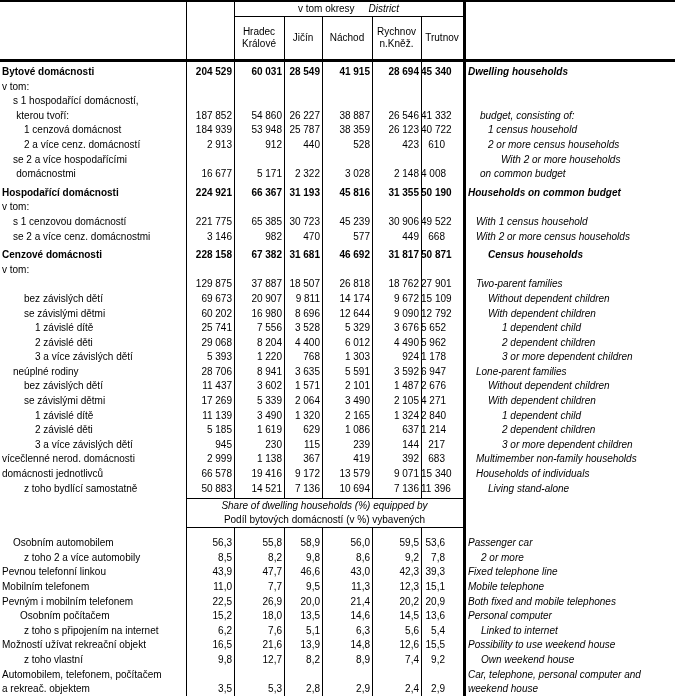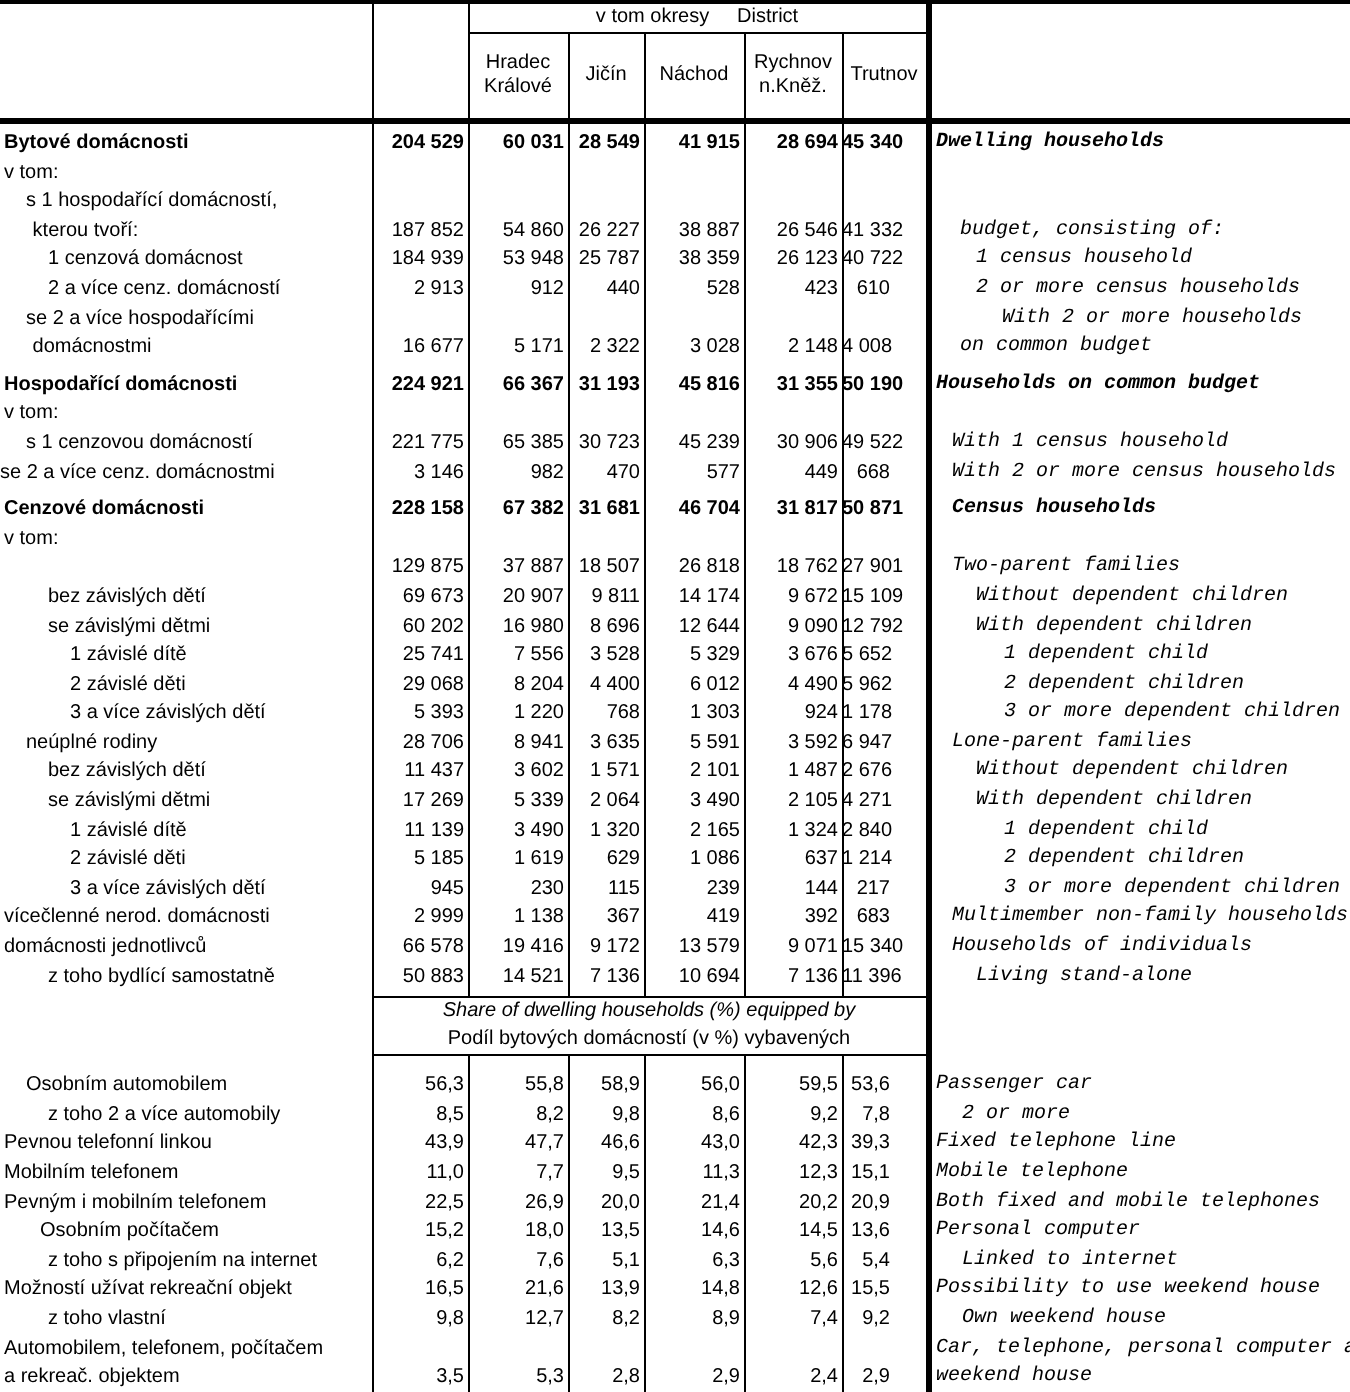--- a/index.html
+++ b/index.html
@@ -5,34 +5,34 @@
   html,body{margin:0;padding:0;background:#fff;}
   body{width:675px;height:696px;overflow:hidden;font-family:"Liberation Sans",sans-serif;font-size:10px;color:#000;position:relative;}
   .tbl{position:absolute;left:0;top:0;width:675px;}
   .hdr{position:relative;height:57px;border-top:2px solid #000;border-bottom:3px solid #000;}
   .hdr .cell{position:absolute;top:0;bottom:0;display:flex;align-items:center;justify-content:center;text-align:center;line-height:12px;}
   .vline{position:absolute;width:1px;background:#000;}
   .vthick{position:absolute;width:3px;background:#000;}
   .row{position:relative;height:14.6px;line-height:14.6px;white-space:nowrap;}
   .row .lbl{position:absolute;left:0;width:186px;overflow:visible;}
   .row .num{position:absolute;text-align:right;padding-right:2px;box-sizing:border-box;}
-  .row .en{position:absolute;left:468px;font-style:italic;font-family:Liberation Mono, monospace;}
+  .row .en{position:absolute;left:468px;font-style:italic;}
   .bold{font-weight:bold;}
   .c0{left:186px;width:48px;} .c1{left:234px;width:50px;} .c2{left:284px;width:38px;}
   .c3{left:322px;width:50px;} .c4{left:372px;width:49px;} .c5{left:421px;width:26px;}
   .gap{height:4px;}
   .share{position:relative;height:28px;border-top:1px solid #000;border-bottom:1px solid #000;margin-left:186px;width:277px;text-align:center;line-height:13px;font-size:10px;}
 </style>
 </head>
 <body>
 
 <div class="tbl">
   <div class="hdr">
     <div style="position:absolute;left:234px;width:229px;top:0;height:14px;border-bottom:1px solid #000;text-align:center;line-height:14px;">
-      <span>v tom okresy</span>&nbsp;&nbsp;&nbsp;&nbsp;&nbsp;<span style="">District</span>
+      <span>v tom okresy</span>&nbsp;&nbsp;&nbsp;&nbsp;&nbsp;<span style="font-style:italic">District</span>
     </div>
     <div class="cell" style="left:234px;width:50px;top:15px;">Hradec Králové</div>
     <div class="cell" style="left:284px;width:38px;top:15px;">Jičín</div>
     <div class="cell" style="left:322px;width:50px;top:15px;">Náchod</div>
     <div class="cell" style="left:372px;width:49px;top:15px;padding:0 4px;box-sizing:border-box;">Rychnov n.Kněž.</div>
     <div class="cell" style="left:421px;width:42px;top:15px;">Trutnov</div>
     <div class="vline" style="left:186px;top:0;bottom:0;"></div>
     <div class="vline" style="left:234px;top:0;bottom:0;"></div>
     <div class="vline" style="left:284px;top:15px;bottom:0;"></div>
     <div class="vline" style="left:322px;top:15px;bottom:0;"></div>
@@ -240,21 +240,21 @@
         <span class="en" style="left: 476px;">With 1 census household</span>
         <div class="vline" style="left: 186px; top: 0px; bottom: 0px;"></div>
         <div class="vline" style="left: 234px; top: 0px; bottom: 0px;"></div>
         <div class="vline" style="left: 284px; top: 0px; bottom: 0px;"></div>
         <div class="vline" style="left: 322px; top: 0px; bottom: 0px;"></div>
         <div class="vline" style="left: 372px; top: 0px; bottom: 0px;"></div>
         <div class="vline" style="left: 421px; top: 0px; bottom: 0px;"></div>
         <div class="vthick" style="left: 463px; top: 0px; bottom: 0px;"></div>
       </div>
       <div class="row">
-        <span class="lbl" style="">se 2 a více cenz. domácnostmi</span>
+        <span class="lbl" style="padding-left: 13px;">se 2 a více cenz. domácnostmi</span>
         <span class="num c0">3 146</span>
         <span class="num c1">982</span>
         <span class="num c2">470</span>
         <span class="num c3">577</span>
         <span class="num c4">449</span>
         <span class="num c5">668</span>
         <span class="en" style="left: 476px;">With 2 or more census households</span>
         <div class="vline" style="left: 186px; top: 0px; bottom: 0px;"></div>
         <div class="vline" style="left: 234px; top: 0px; bottom: 0px;"></div>
         <div class="vline" style="left: 284px; top: 0px; bottom: 0px;"></div>
@@ -270,24 +270,24 @@
         <div class="vline" style="left: 322px; top: 0px; bottom: 0px;"></div>
         <div class="vline" style="left: 372px; top: 0px; bottom: 0px;"></div>
         <div class="vline" style="left: 421px; top: 0px; bottom: 0px;"></div>
         <div class="vthick" style="left: 463px; top: 0px; bottom: 0px;"></div>
       </div>
       <div class="row">
         <span class="lbl bold" style="padding-left: 2px;">Cenzové domácnosti</span>
         <span class="num c0 bold">228 158</span>
         <span class="num c1 bold">67 382</span>
         <span class="num c2 bold">31 681</span>
-        <span class="num c3 bold">46 704</span>
+        <span class="num c3 bold">46 692</span>
         <span class="num c4 bold">31 817</span>
         <span class="num c5 bold">50 871</span>
-        <span class="en bold" style="left: 476px;">Census households</span>
+        <span class="en bold" style="left: 488px;">Census households</span>
         <div class="vline" style="left: 186px; top: 0px; bottom: 0px;"></div>
         <div class="vline" style="left: 234px; top: 0px; bottom: 0px;"></div>
         <div class="vline" style="left: 284px; top: 0px; bottom: 0px;"></div>
         <div class="vline" style="left: 322px; top: 0px; bottom: 0px;"></div>
         <div class="vline" style="left: 372px; top: 0px; bottom: 0px;"></div>
         <div class="vline" style="left: 421px; top: 0px; bottom: 0px;"></div>
         <div class="vthick" style="left: 463px; top: 0px; bottom: 0px;"></div>
       </div>
       <div class="row">
         <span class="lbl" style="padding-left: 2px;">v tom:</span>

